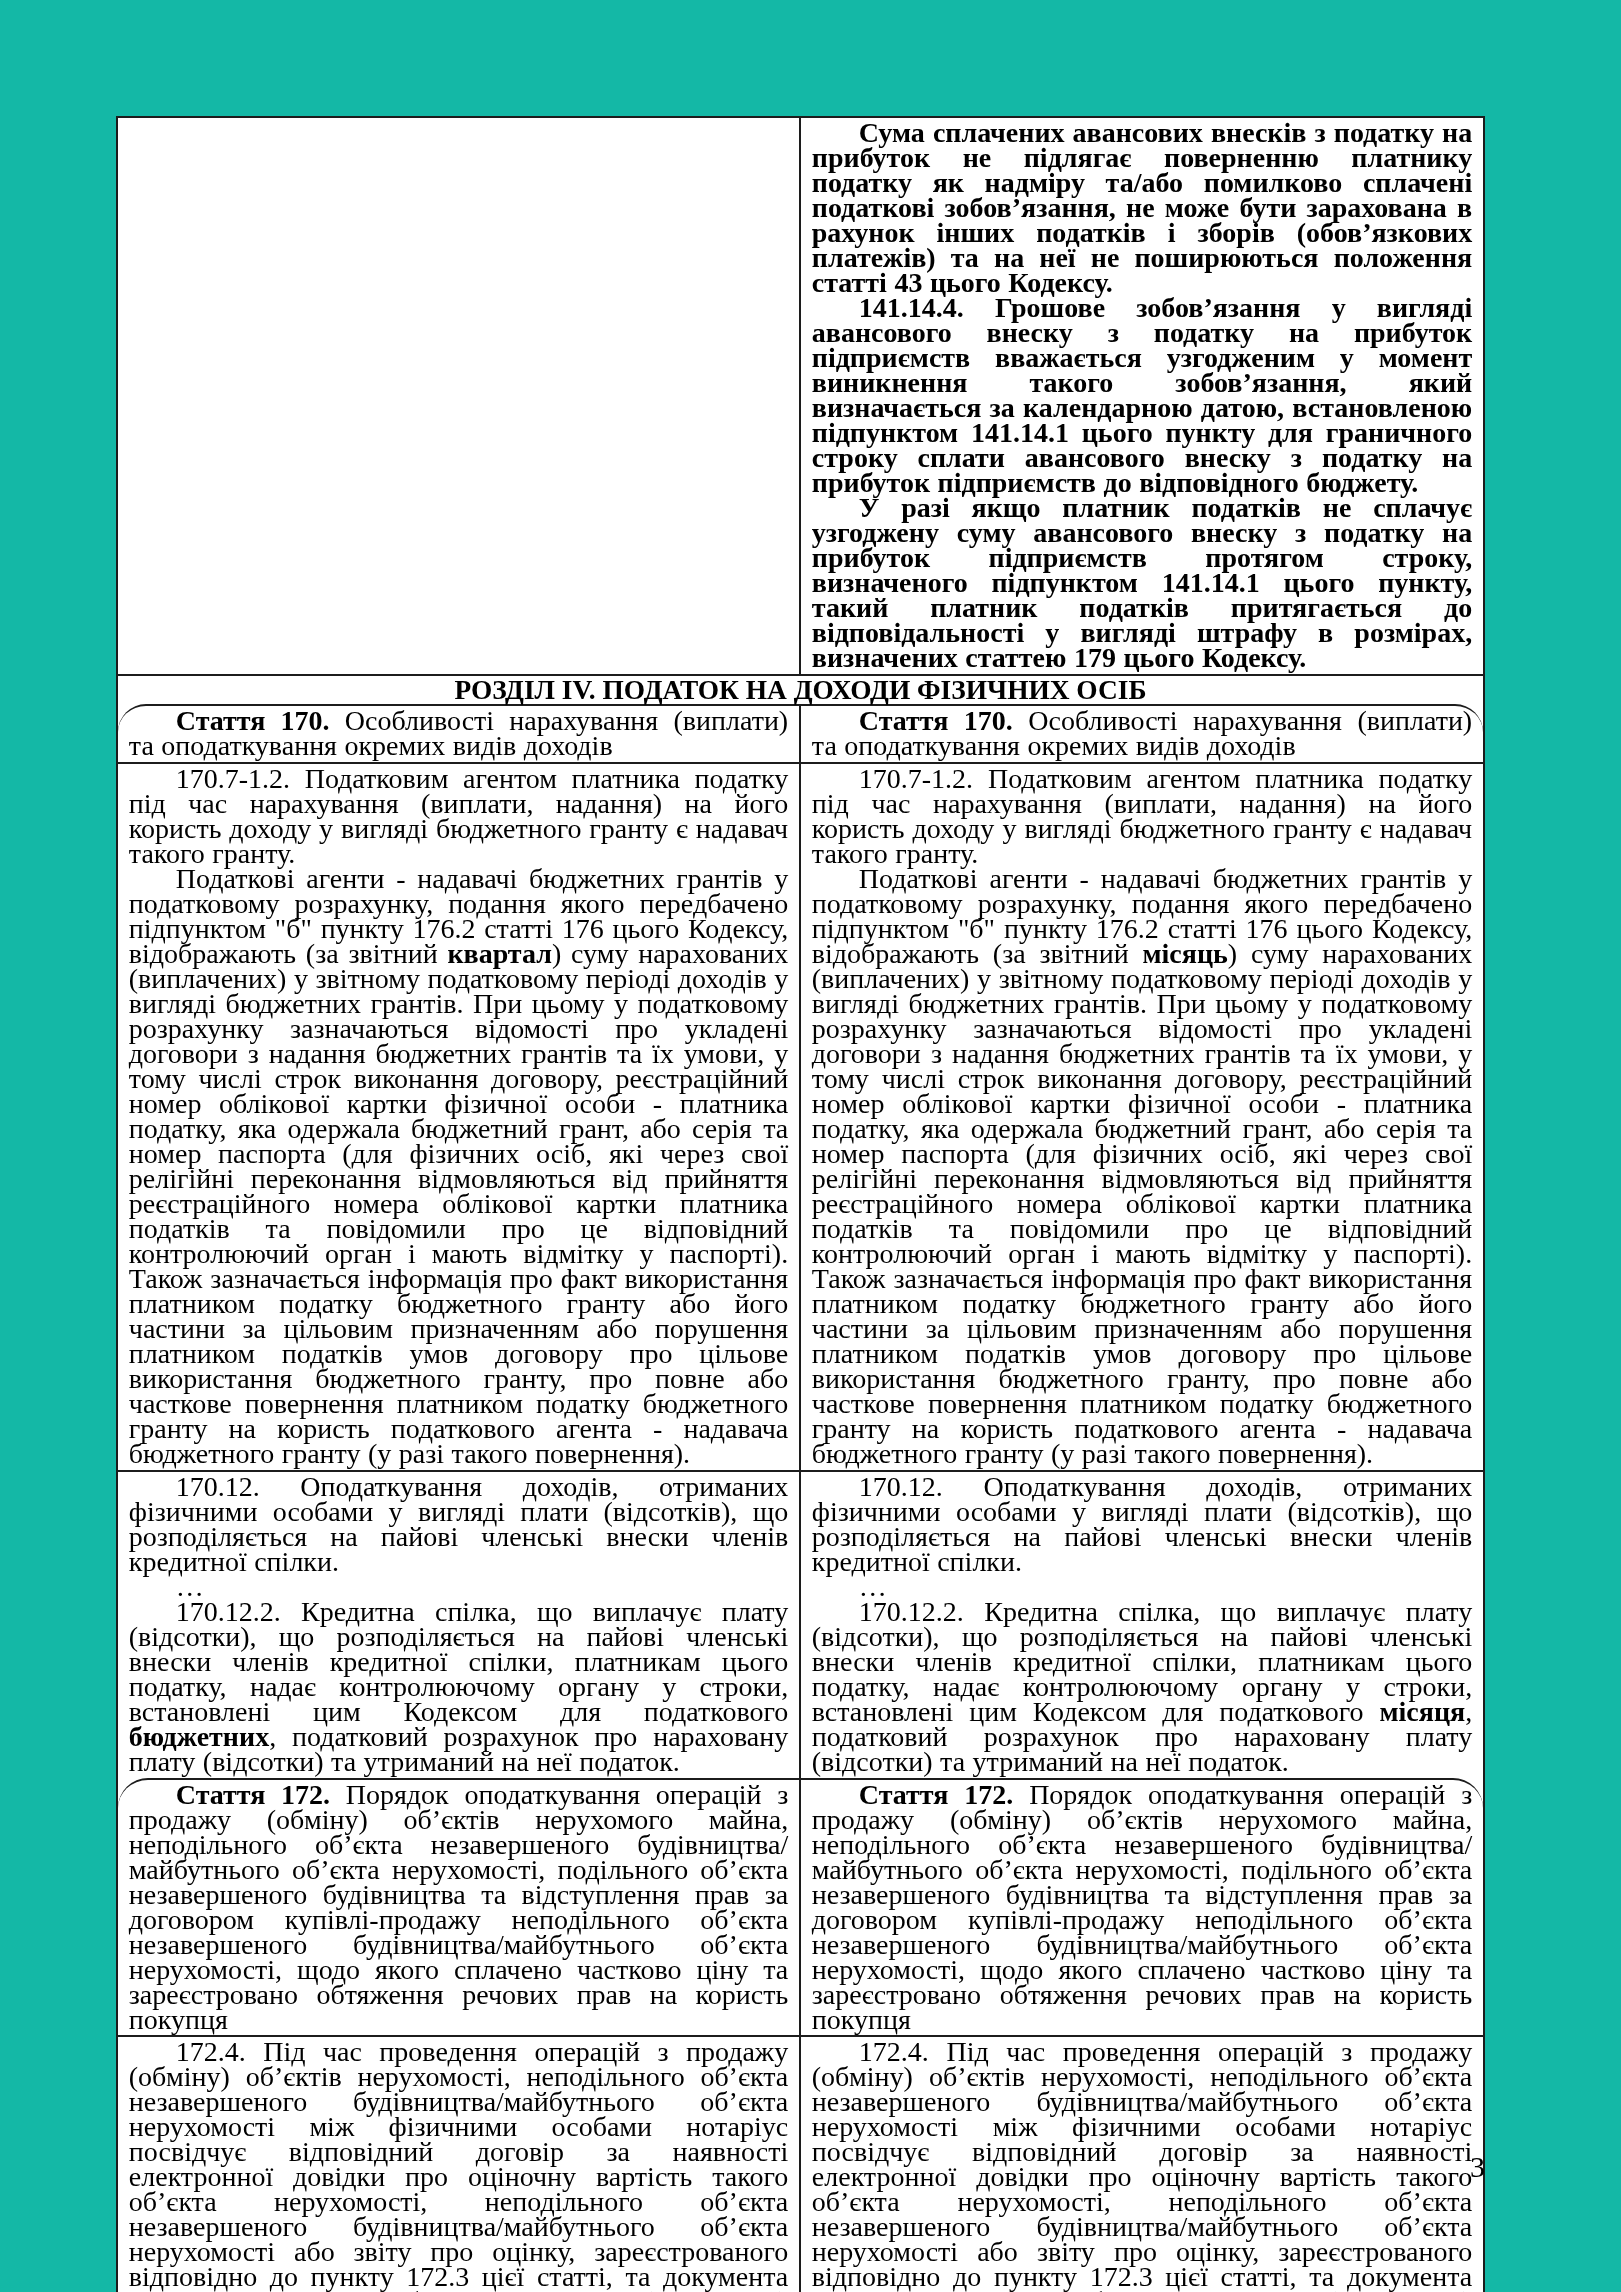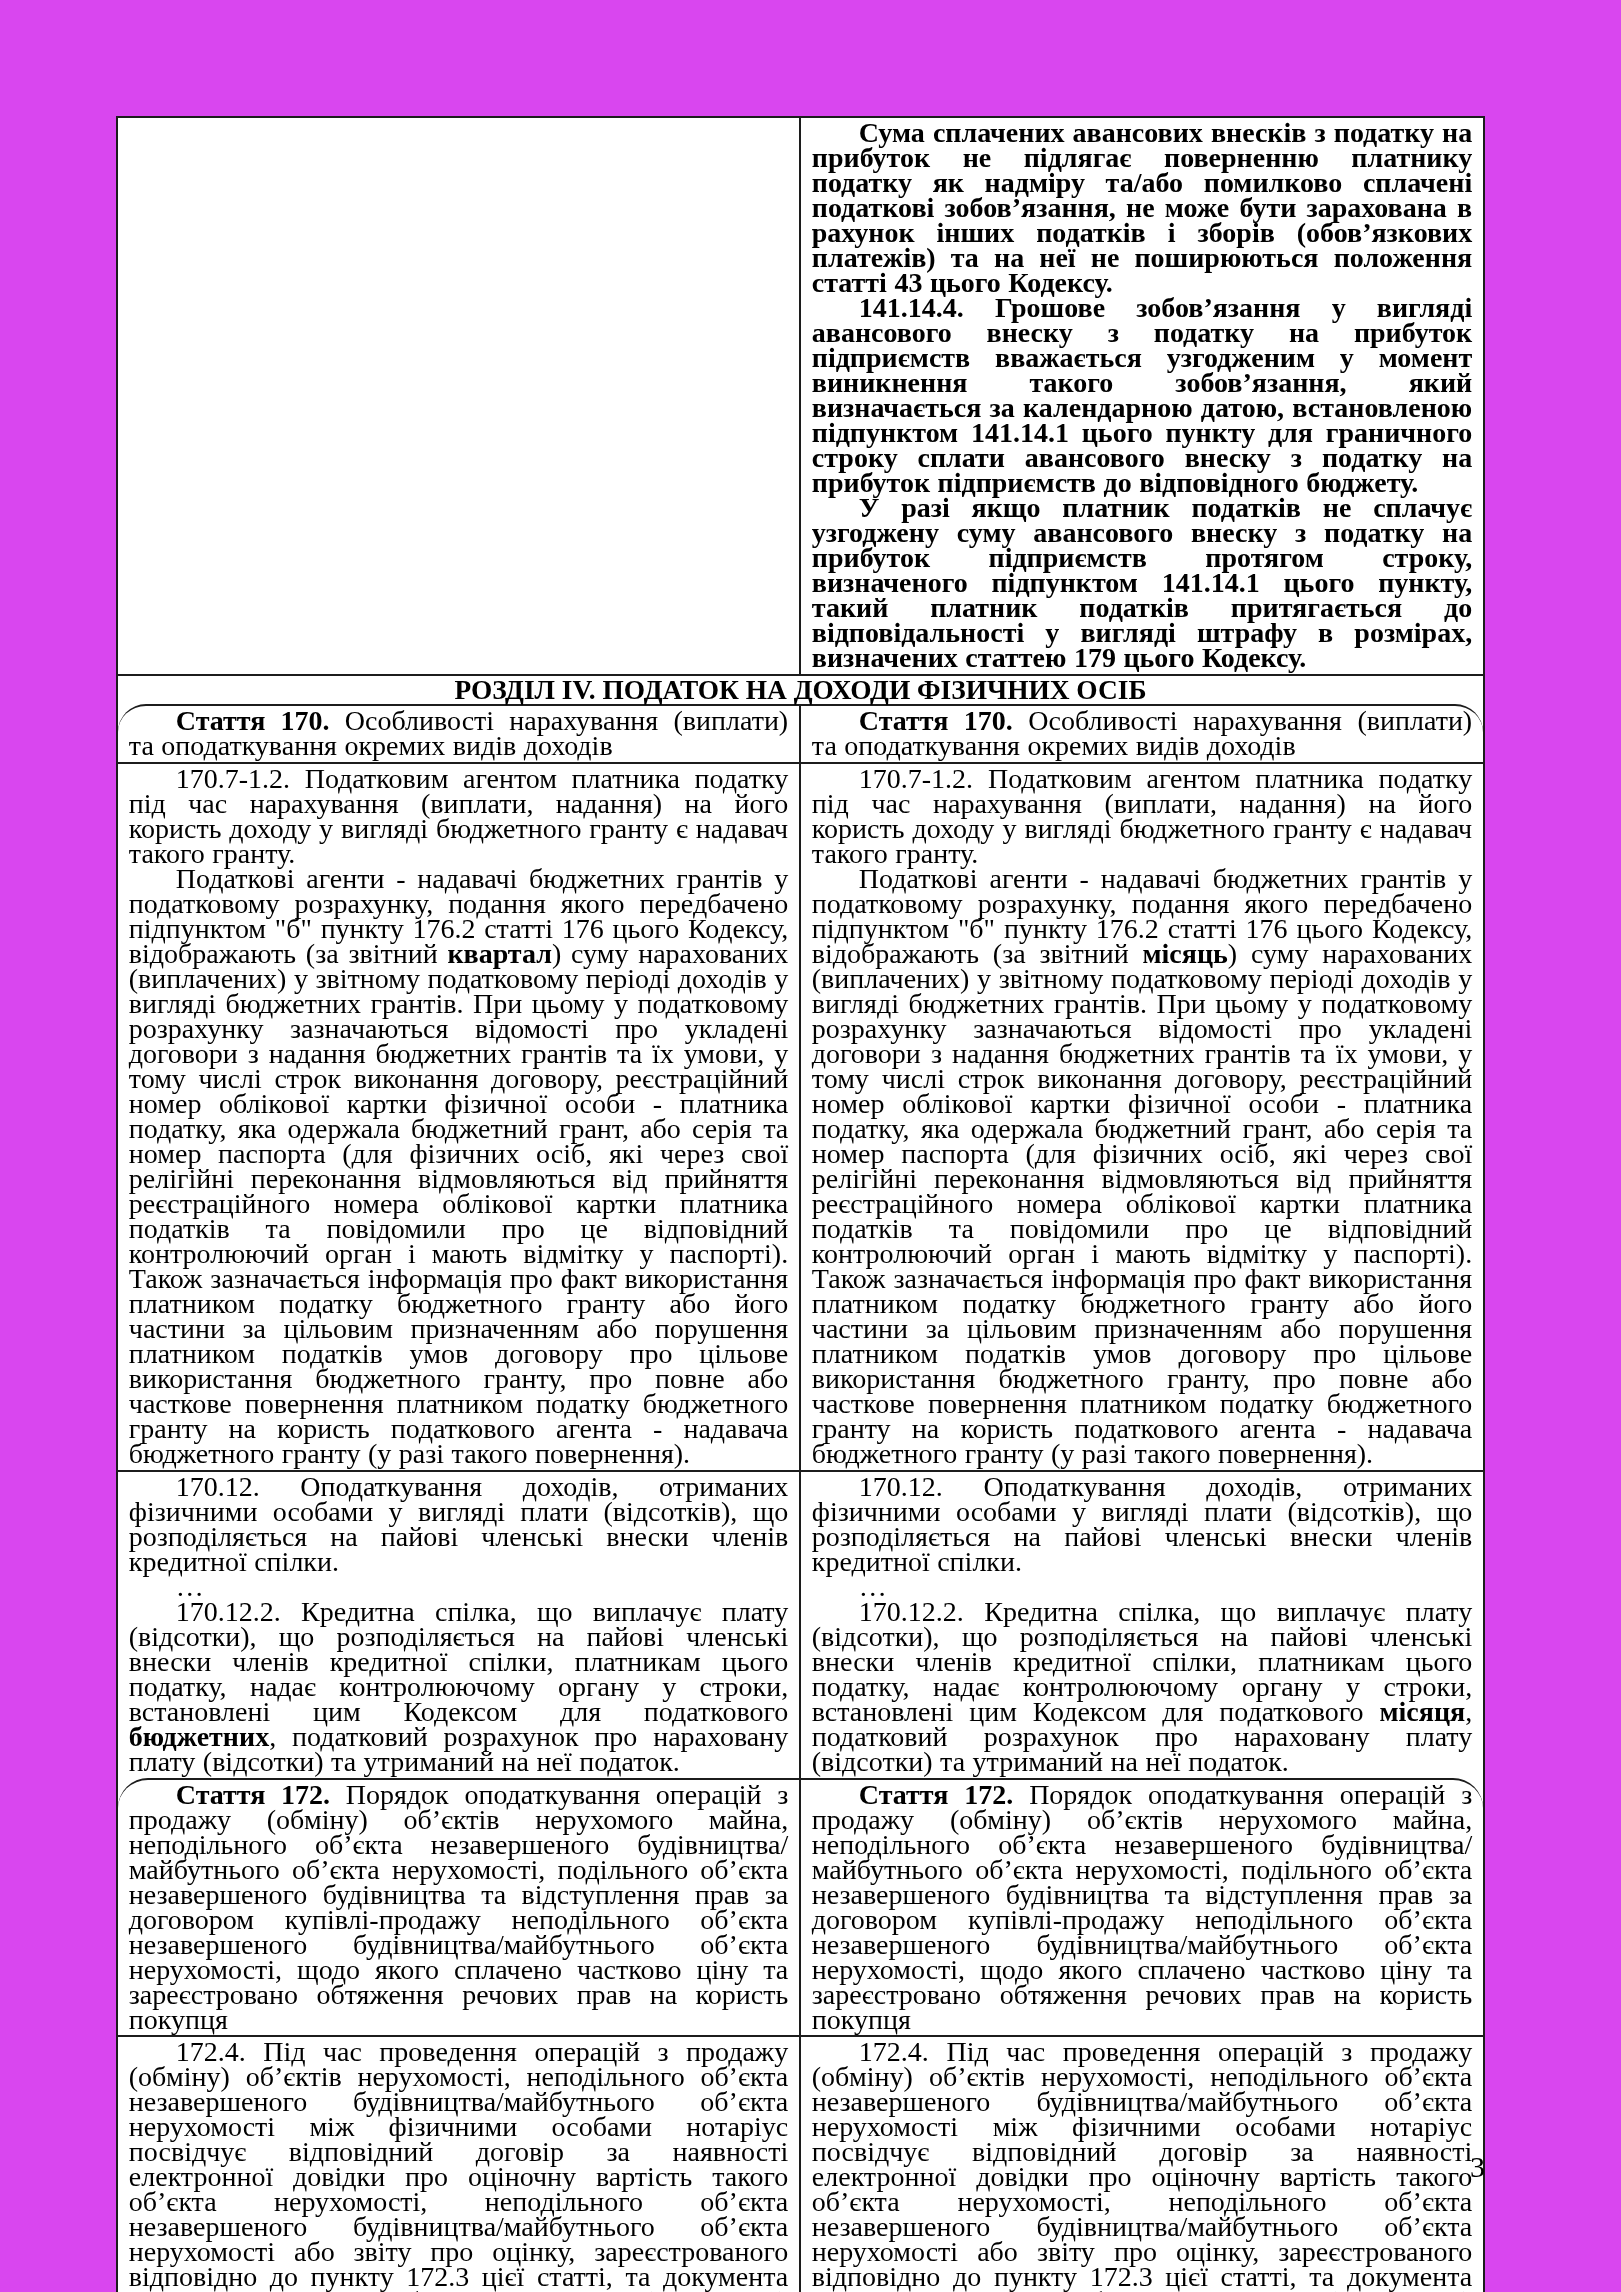--- a/index.html
+++ b/index.html
@@ -4,21 +4,21 @@
 <style>
   html, body {
     margin: 0;
     padding: 0;
     background: #ffffff;
   }
   .page {
     position: relative;
     width: 1621px;
     height: 2293px;
-    background: #d946ef;
+    background: #14b8a6;
     font-family: "Liberation Serif", "DejaVu Serif", serif;
     color: #000000;
     overflow: hidden;
   }
   .doc-table {
     position: absolute;
     left: 116px;
     top: 116px;
     width: 1369px;
     border: 2.9px solid #1c1c1c;

